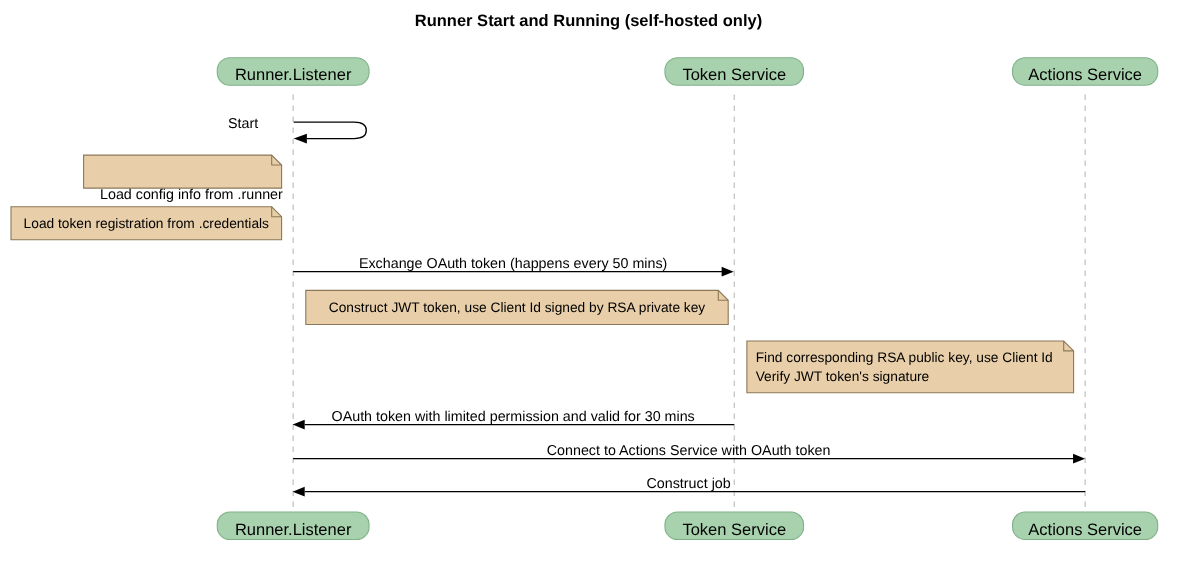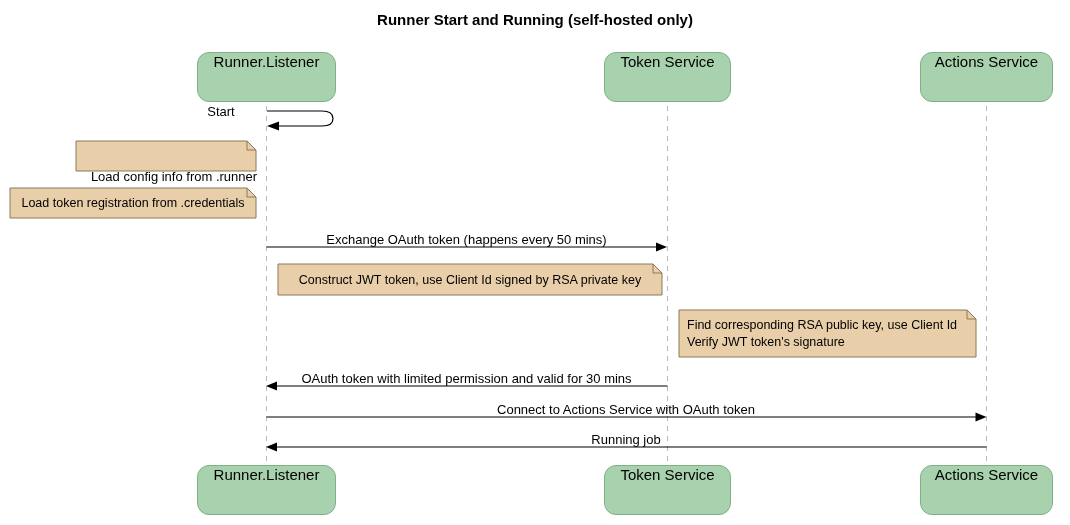--- a/index.html
+++ b/index.html
@@ -16,25 +16,25 @@
   .note-shape { fill: var(--note-fill, #e9cfa9); stroke: var(--note-border, #8a7858); stroke-width:1; }
   .note-fold-line { fill:none; stroke: var(--note-border, #8a7858); stroke-width:1; }
   .msg-line { stroke: var(--arrow, #000); stroke-width:1.2; fill:none; }
   .arrow-head { fill: var(--arrow, #000); stroke:none; }
 
   .title {
     position:absolute; top:11px; left:0; width:100%;
     text-align:center; font-weight:bold; font-size:15px;
   }
   .participant {
-    position:absolute; height:50px; box-sizing:border-box;
+    position:absolute; height:26px; box-sizing:border-box;
     background: var(--participant-fill, #a8d2ae);
     border:1.5px solid var(--participant-border, #7fb188);
     border-radius:12px;
-    display:flex; align-items:flex-start; justify-content:center;
+    display:flex; align-items:flex-end; justify-content:center;
     font-size:15px;
   }
   .p1t { left:197px; top:52px;  width:139px; }
   .p2t { left:604px; top:52px;  width:127px; }
   .p3t { left:920px; top:52px;  width:133px; }
   .p1b { left:197px; top:465px; width:139px; }
   .p2b { left:604px; top:465px; width:127px; }
   .p3b { left:920px; top:465px; width:133px; }
 
   .msg-label { position:absolute; font-size:13px; text-align:center; white-space:nowrap; }
@@ -114,21 +114,21 @@
     <span>Token Service</span>
   </div>
   <div class="participant p3b">
     <span>Actions Service</span>
   </div>
 
   <div class="start-label">Start</div>
   <div class="msg-label m1">Exchange OAuth token (happens every 50 mins)</div>
   <div class="msg-label m2">OAuth token with limited permission and valid for 30 mins</div>
   <div class="msg-label m3">Connect to Actions Service with OAuth token</div>
-  <div class="msg-label m4">Running job</div>
+  <div class="msg-label m4">Construct job</div>
 
   <div class="note-text n1">Load config info from .runner</div>
   <div class="note-text n2">Load token registration from .credentials</div>
   <div class="note-text n3">Construct JWT token, use Client Id signed by RSA private key</div>
   <div class="note-text n4">Find corresponding RSA public key, use Client Id
 Verify JWT token's signature</div>
 
 </div>
 
 </body></html>

